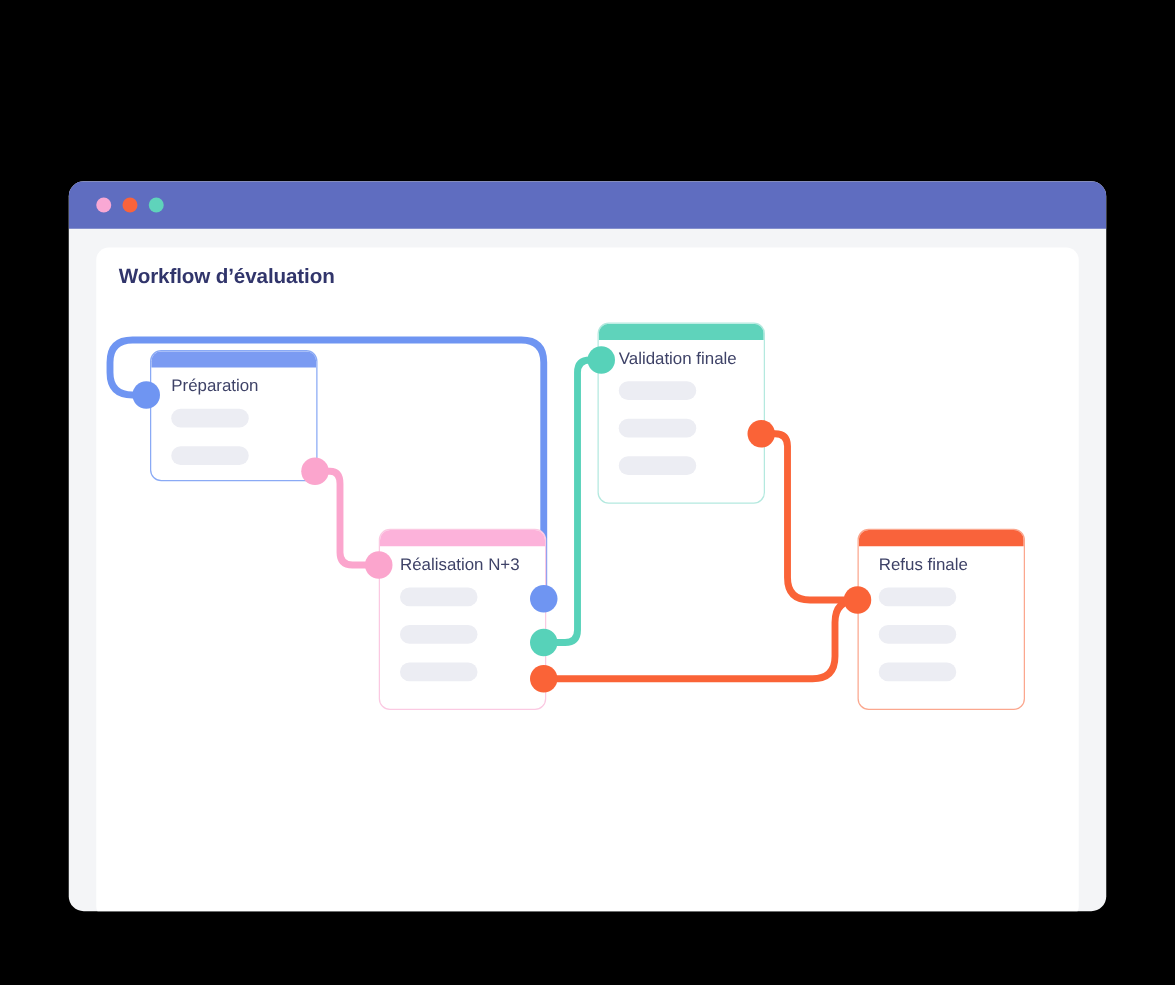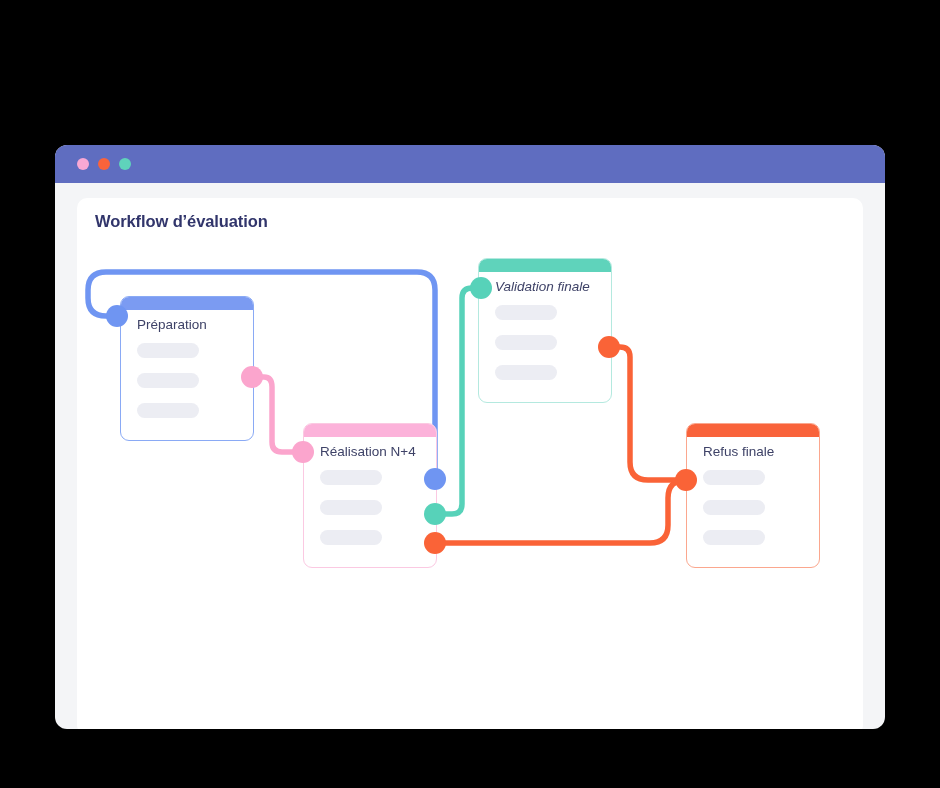--- a/index.html
+++ b/index.html
@@ -129,21 +129,21 @@
     height: 15px;
     border-radius: 7.5px;
     background: #ecedf3;
   }
 
   
   .node.blue   { border: 1px solid #8aaaf5; }
   .node.blue   .node-bar { background: #7b9bf2; }
   .node.pink   { border: 1px solid #fbc9e2; }
   .node.pink   .node-bar { background: #fcb2da; }
-  .node.teal   { border: 1px solid #b4e9df; font-style: italic; }
+  .node.teal   { border: 1px solid #b4e9df; }
   .node.teal   .node-bar { background: #5fd3bb; }
   .node.orange { border: 1px solid #fba78e; }
   .node.orange .node-bar { background: #f9633b; }
 
   
   .port {
     position: absolute;
     border-radius: 50%;
   }
   .port.blue   { background: #6f95f2; }
@@ -179,33 +179,33 @@
 
     <path d="M 252 377 L 264 377 Q 272 377 272 387 L 272 442 Q 272 452 282 452 L 303 452" stroke="#fba5cd" stroke-width="5.5" stroke-linecap="round" fill="none"></path>
 
     <path d="M 435 514 L 452 514 Q 462 514 462 504 L 462 298 Q 462 288 472 288 L 481 288" stroke="#57d2b9" stroke-width="5.5" stroke-linecap="round" fill="none"></path>
 
     <path d="M 435 543 L 650 543 Q 668 543 668 525 L 668 498 Q 668 480 686 480" stroke="#fa6337" stroke-width="5.5" stroke-linecap="round" fill="none"></path>
 
     <path d="M 609 347 L 620 347 Q 630 347 630 357 L 630 462 Q 630 480 648 480 L 686 480" stroke="#fa6337" stroke-width="5.5" stroke-linecap="round" fill="none"></path>
   </svg>
 
-  <div class="node blue" style="left:120px; top:296px; width:134px; height:145px;text-decoration:underline;">
+  <div class="node blue" style="left:120px; top:280px; width:134px; height:105px;text-decoration:underline;">
     <div class="node-bar"></div>
     <div class="node-title">Préparation</div>
     <div class="node-lines">
       <div class="node-line"></div>
       <div class="node-line"></div>
       <div class="node-line"></div>
     </div>
   </div>
 
   <div class="node pink" style="left:303px; top:423px; width:134px; height:145px;">
     <div class="node-bar"></div>
-    <div class="node-title">Réalisation N+4</div>
+    <div class="node-title">Réalisation N+3</div>
     <div class="node-lines">
       <div class="node-line"></div>
       <div class="node-line"></div>
       <div class="node-line"></div>
     </div>
   </div>
 
   <div class="node teal" style="left:478px; top:258px; width:134px; height:145px;">
     <div class="node-bar"></div>
     <div class="node-title">Validation finale</div>

